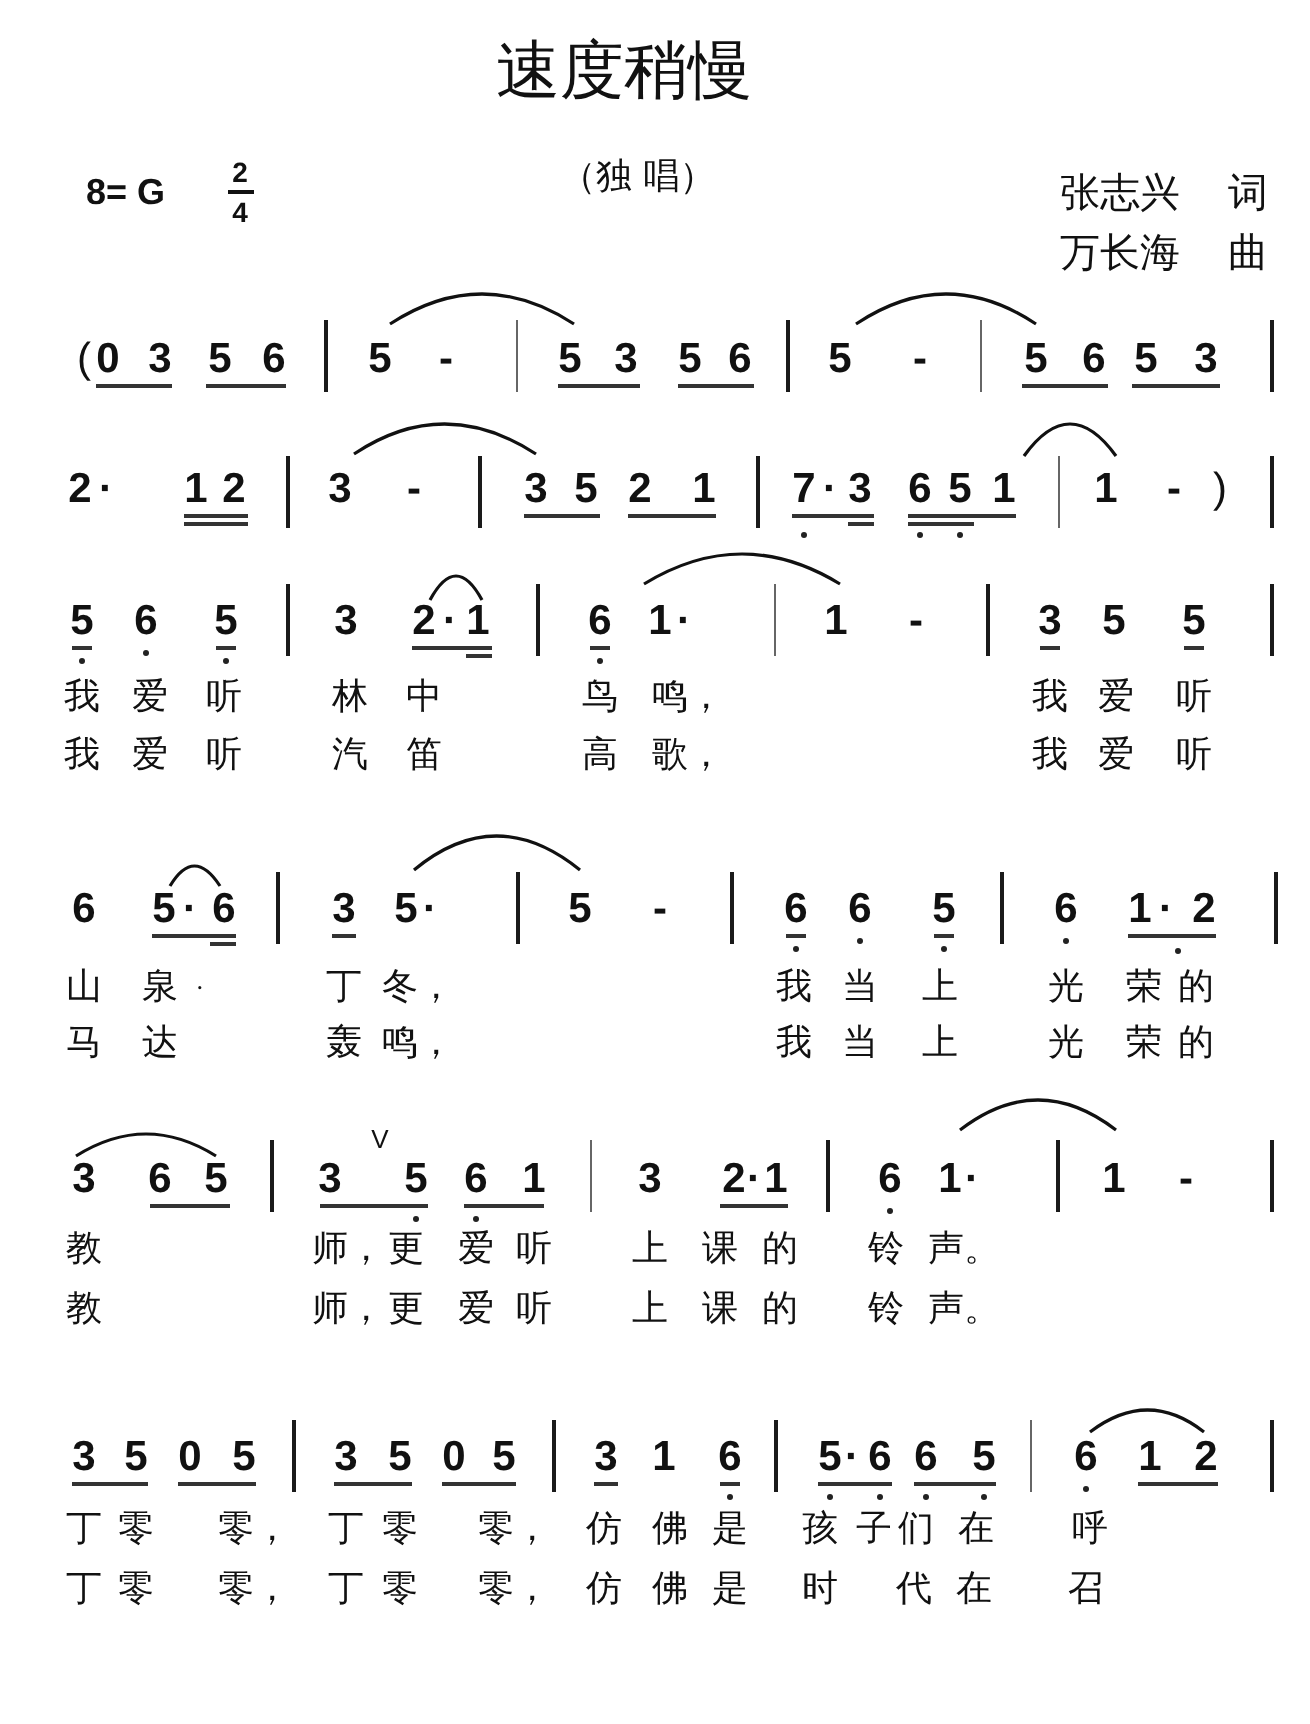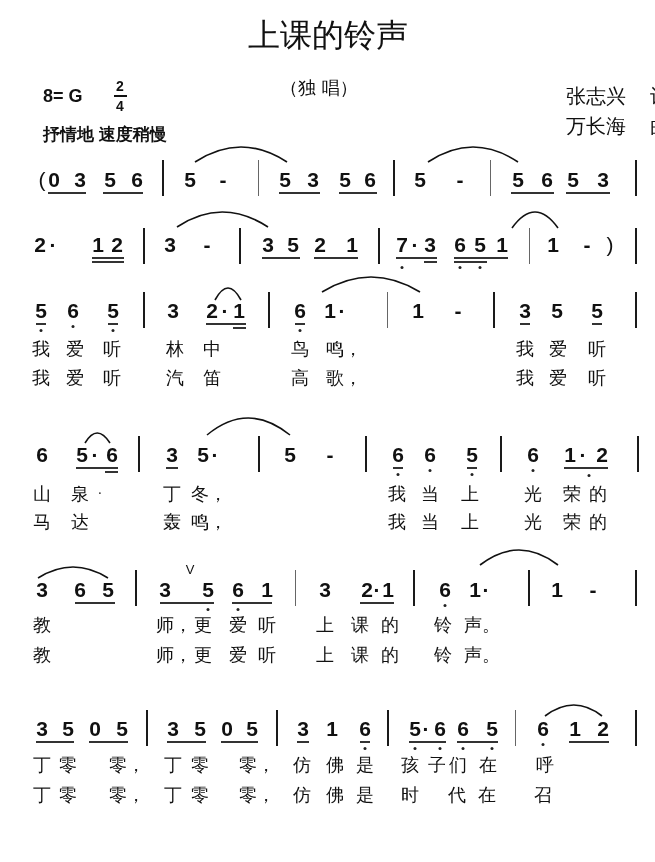--- a/index.html
+++ b/index.html
@@ -1,21 +1,21 @@
 <!DOCTYPE html>
 <html><head>
 <meta charset="utf-8">
 <style>
   html, body { margin:0; padding:0; background:#ffffff; }
   .page { position:relative; width:655px; height:862px; overflow:hidden; background:#ffffff; color:#111; }
   .abs { position:absolute; white-space:nowrap; }
   .title { font: 32px "DejaVu Sans", sans-serif; letter-spacing:0px; }
   .hdr { font: 18px "DejaVu Serif", serif; }
   .hdr-b { font: bold 18px "Liberation Sans", sans-serif; }
-  .cred { font: 20px "DejaVu Sans", sans-serif; margin-left: 36px; }
+  .cred { font: 20px "DejaVu Sans", sans-serif; }
   .ts { font: bold 14px "Liberation Sans", sans-serif; transform:translateX(-50%); }
   .ts-line { position:absolute; height:1.5px; background:#111; }
   .n { position:absolute; font: bold 21px "Liberation Sans", sans-serif; line-height:22px; transform:translateX(-50%); color:#111; white-space:nowrap; }
   .n.thin { font-weight:normal; }
   .ly { position:absolute; font: 18px "DejaVu Serif", serif; line-height:20px; color:#111; white-space:nowrap; }
   .bar { position:absolute; width:2px; height:36px; background:#1a1a1a; }
   .bar.thin { width:1px; background:#666; }
   .ul { position:absolute; height:1.5px; background:#333; }
   .dot { position:absolute; width:3px; height:3px; border-radius:50%; background:#222; transform:translateX(-50%); }
   .breath { position:absolute; font: 13px "Liberation Sans", sans-serif; transform:translateX(-50%); }
@@ -25,27 +25,26 @@
   .wkey { position:absolute; top:0; width:1px; height:100%; background:#777; }
   .bkey { position:absolute; top:0; width:9px; height:40px; background:#3a302c; }
   .wm-cn { position:absolute; left:68px; top:-2px; font: 37px "DejaVu Sans", sans-serif; color:#222; letter-spacing:-1px; }
   .wm-url { position:absolute; left:69px; top:36px; font: 24px "Liberation Sans", sans-serif; color:#222; }
 </style>
 </head>
 <body>
 
 <div class="page">
 
-  <div class="abs title" style="left:248px;top:14px;">上课的铃声</div>
+  <div class="abs title" style="left:248px;top:14px;">速度稍慢</div>
   <div class="abs hdr" style="left:280px;top:76px;">（独  唱）</div>
   <div class="abs hdr-b" style="left:43px;top:86px;">8= G</div>
   <div class="abs ts" style="left:120px;top:78px;">2</div>
   <div class="ts-line" style="left:114px;top:95px;width:13px;"></div>
   <div class="abs ts" style="left:120px;top:98px;">4</div>
-  <div class="abs hdr-b" style="left:43px;top:123px;font-size:17px;">抒情地  速度稍慢</div>
   <div class="abs cred" style="left:530px;top:83px;">张志兴</div>
   <div class="abs cred" style="left:614px;top:83px;">词</div>
   <div class="abs cred" style="left:530px;top:113px;">万长海</div>
   <div class="abs cred" style="left:614px;top:113px;">曲</div>
 
   <svg class="slurs" width="655" height="862">
     <g fill="none" stroke="#111" stroke-width="1.6">
       <path d="M195,162 Q241,132 287,162"></path>
       <path d="M428,162 Q473,132 518,162"></path>
       <path d="M177,227 Q222,197 268,227"></path>

